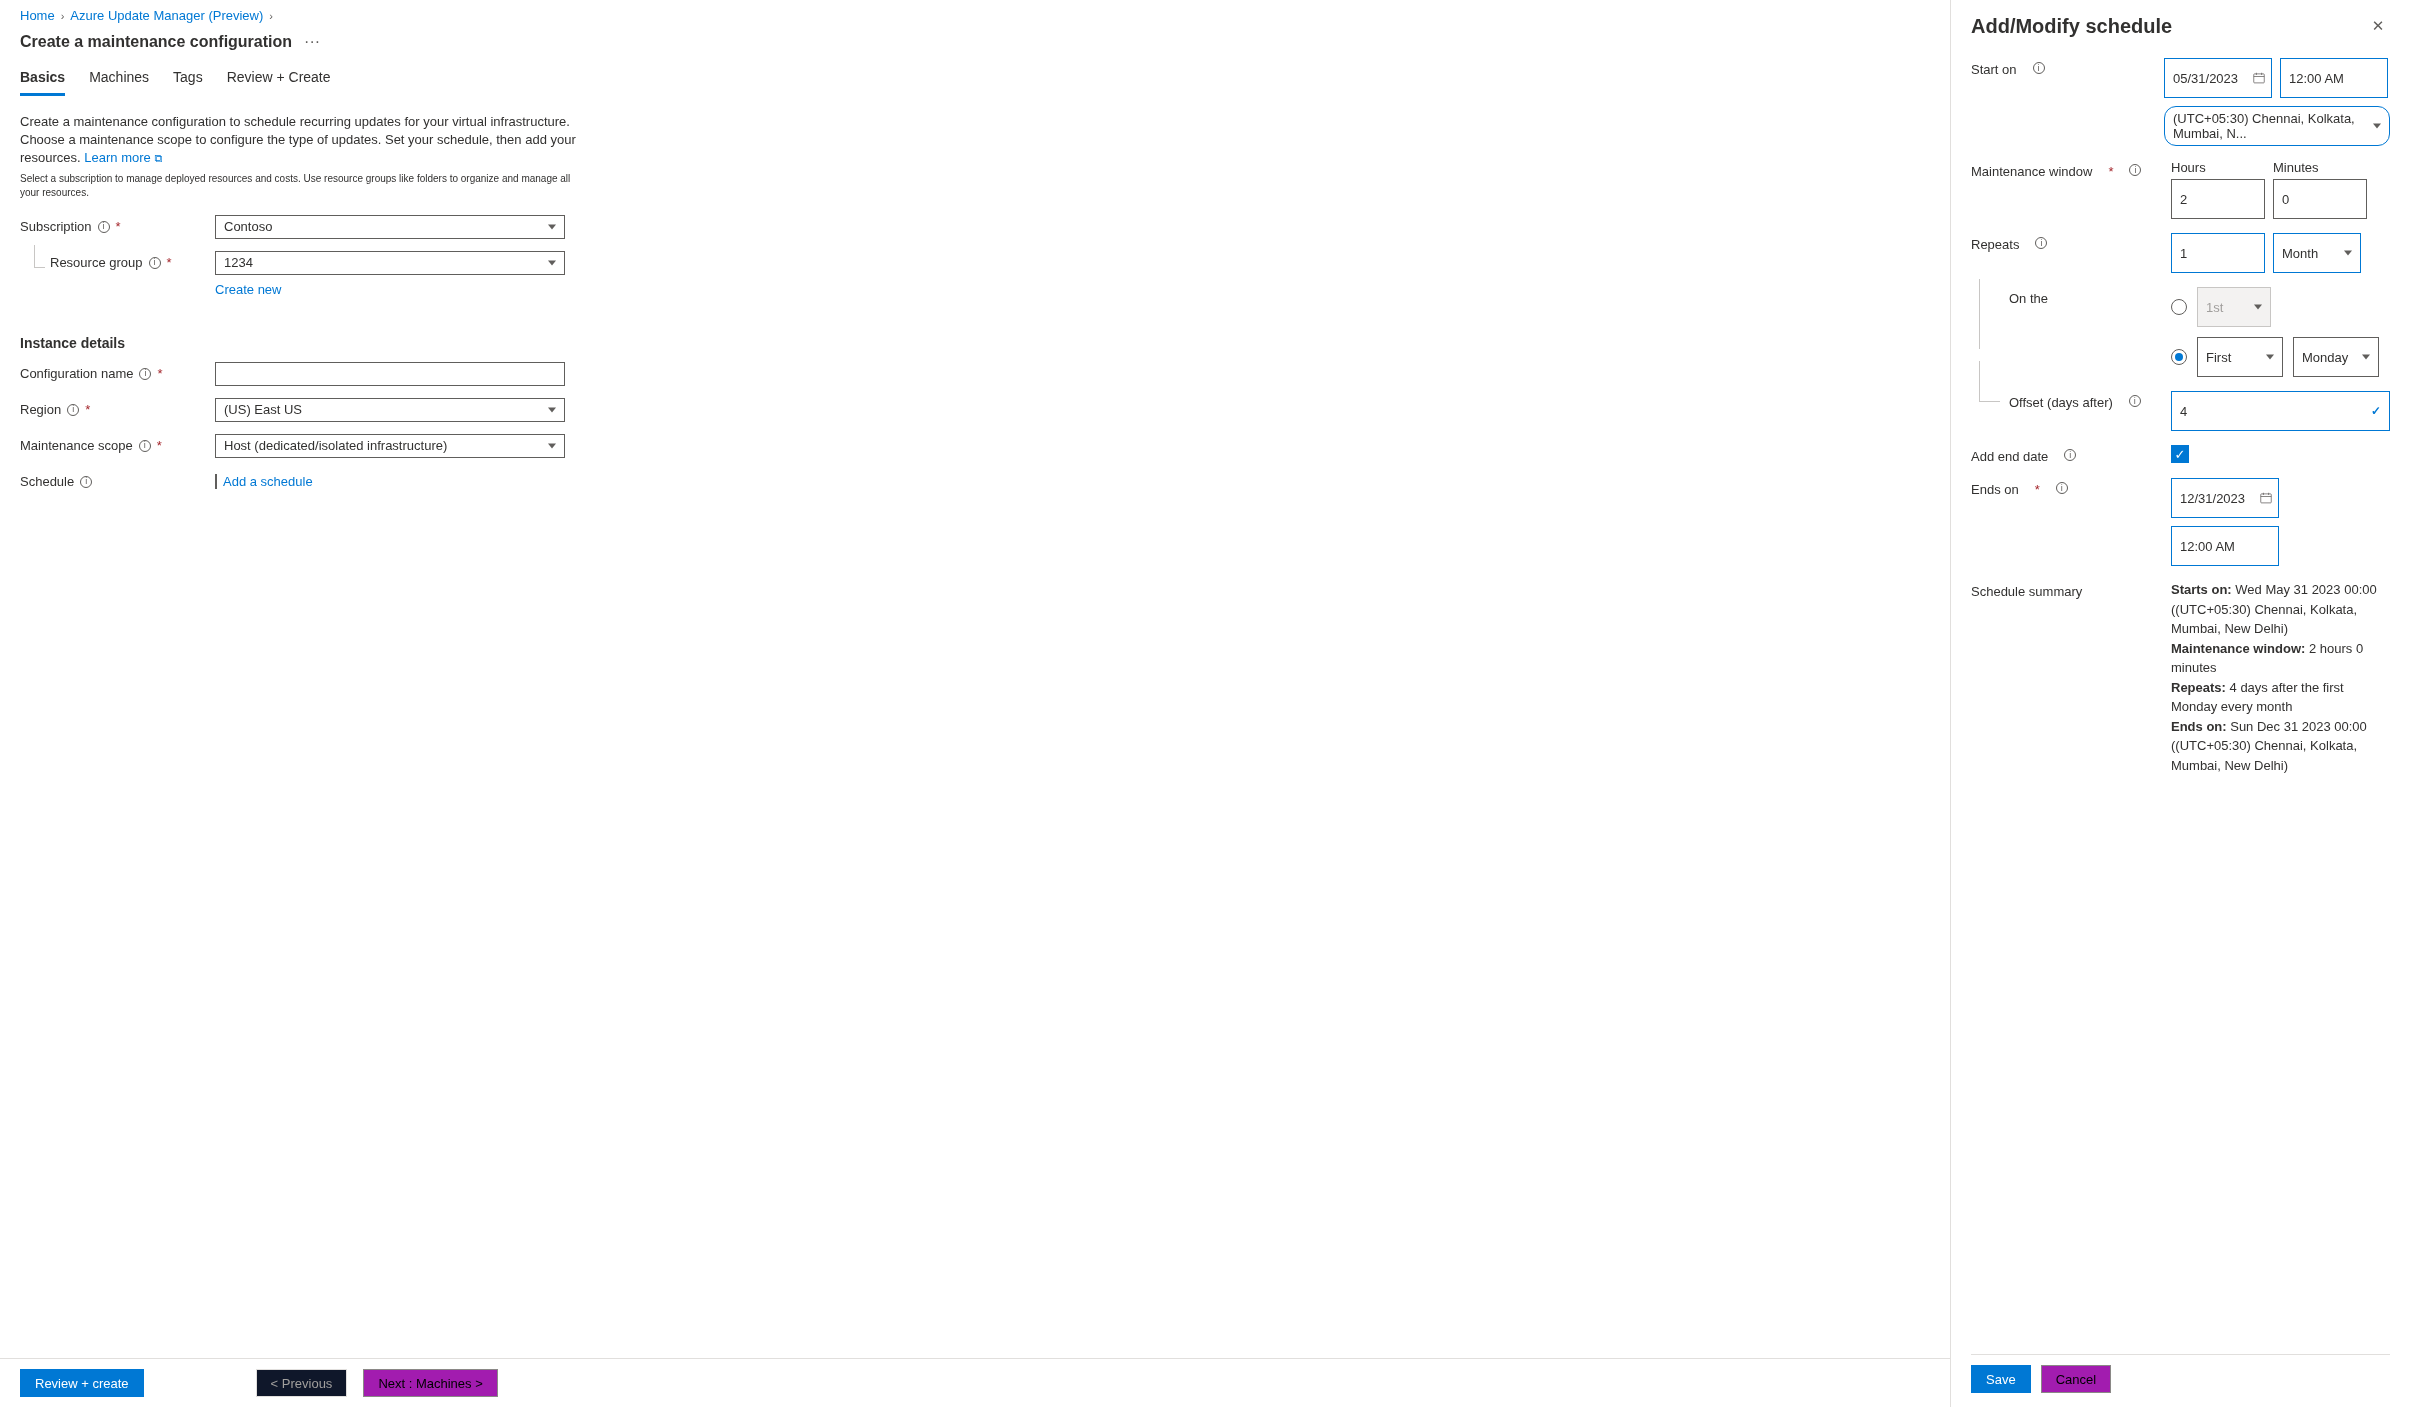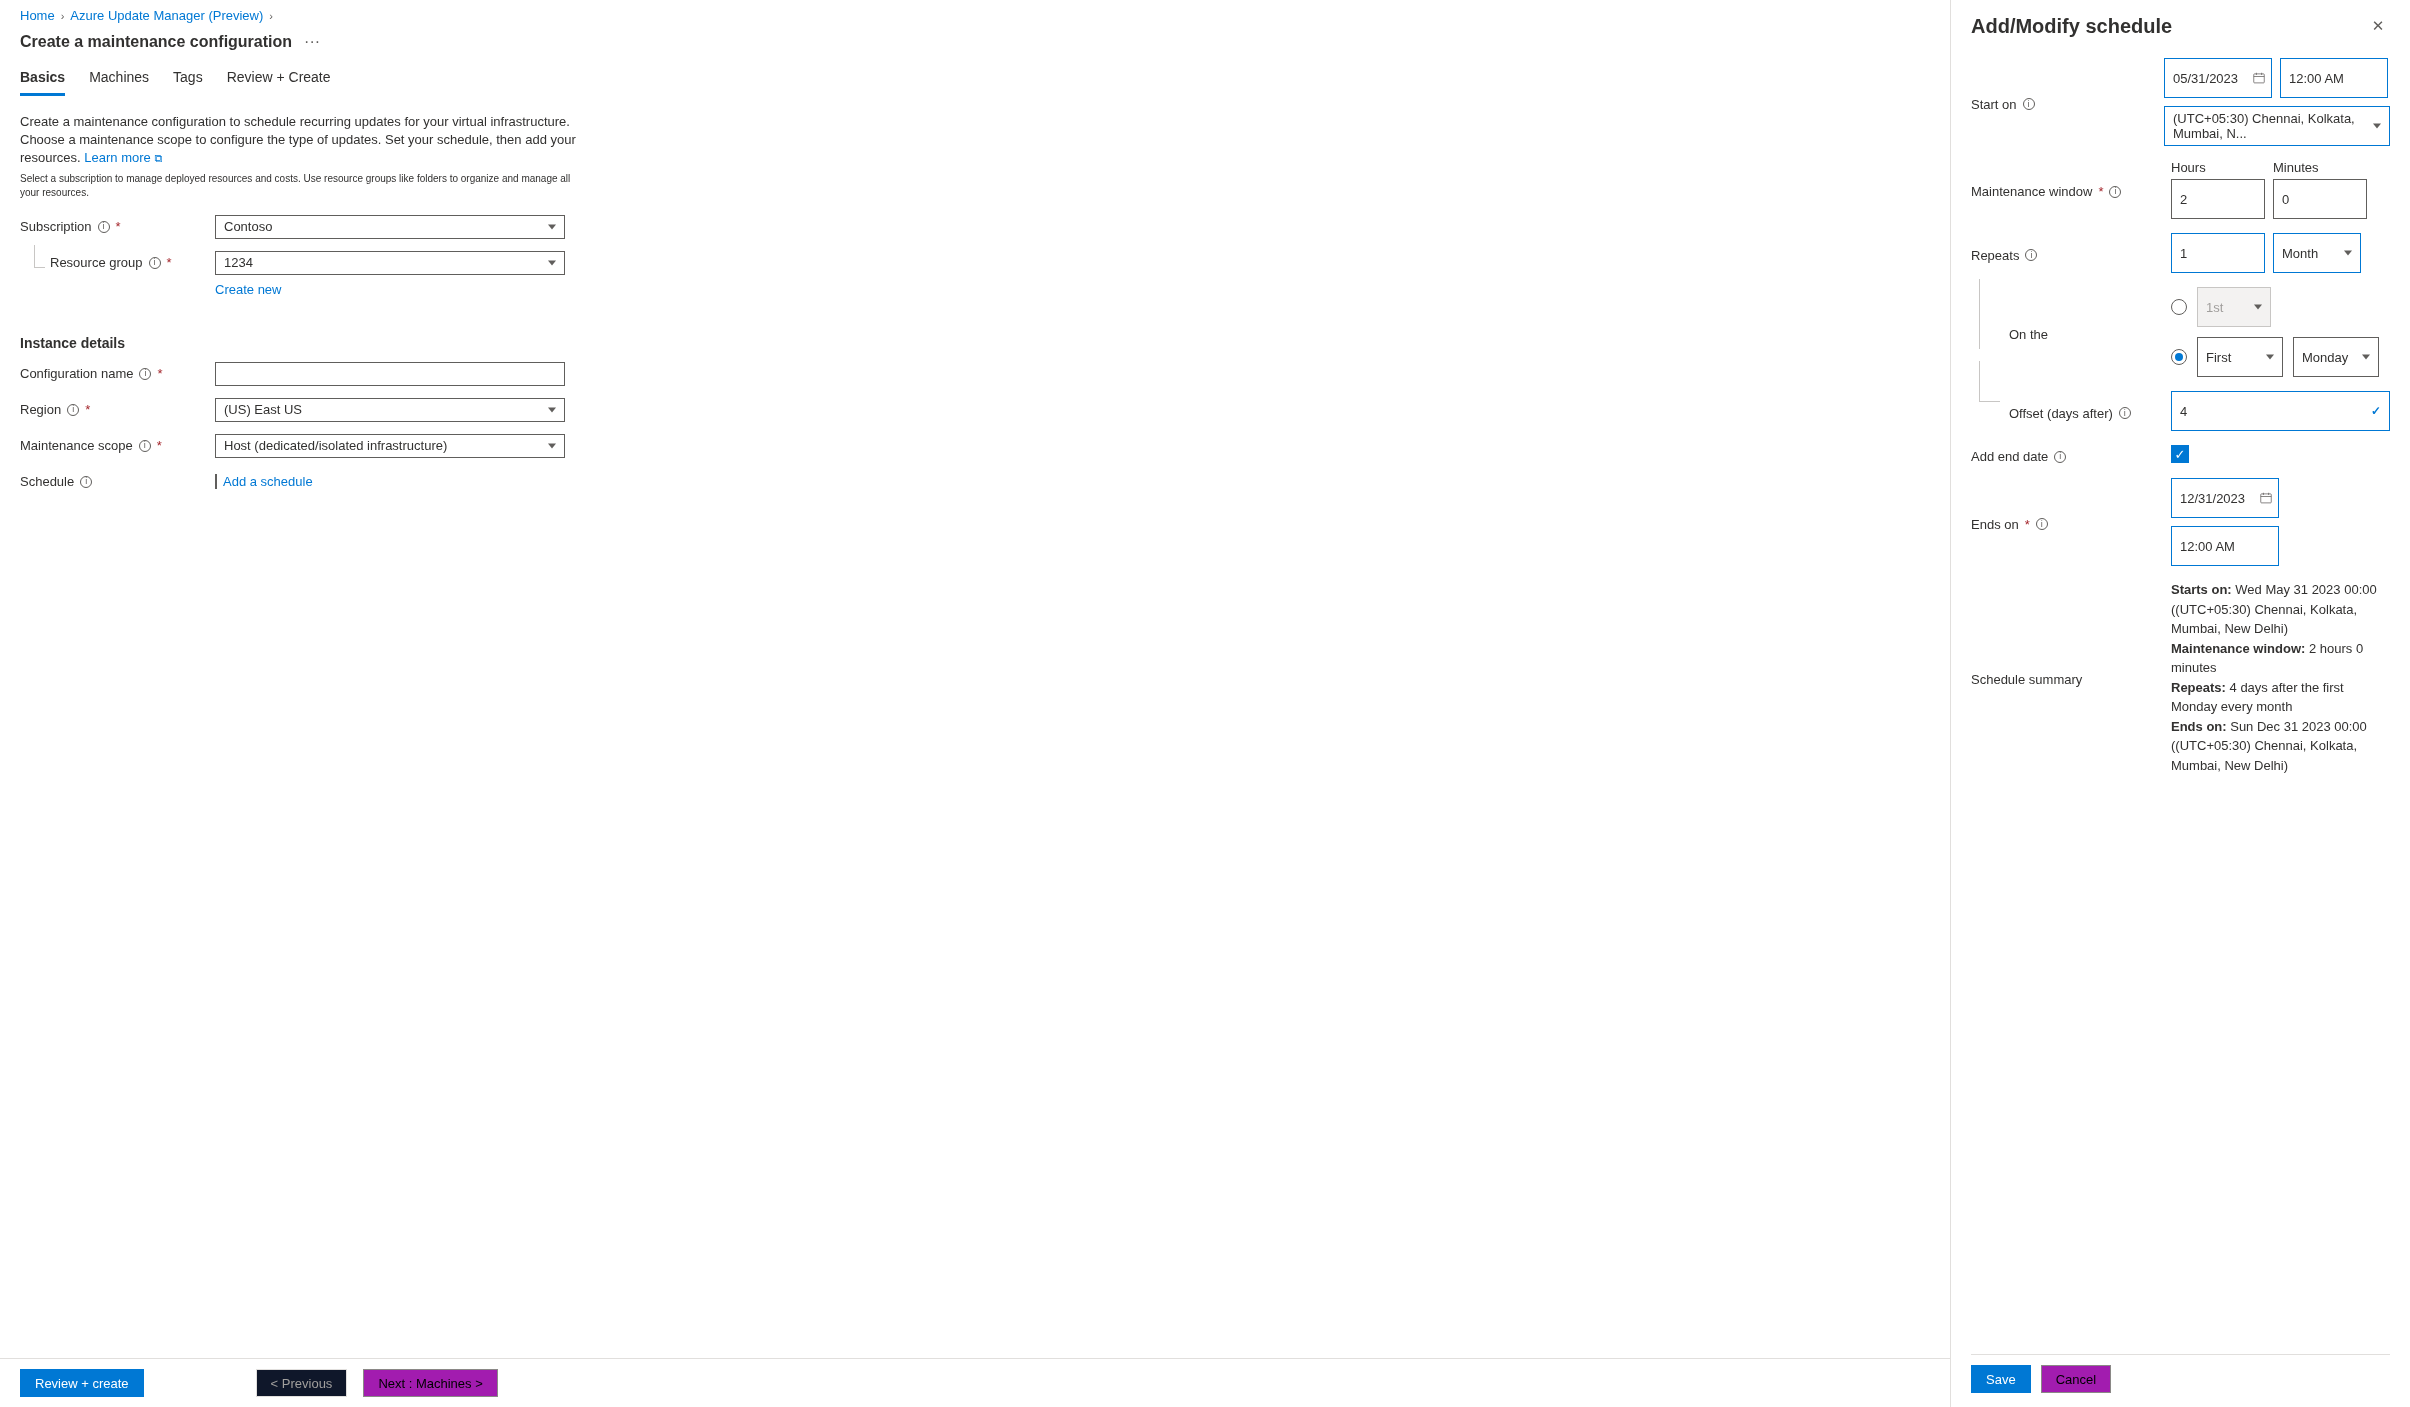--- a/index.html
+++ b/index.html
@@ -73,21 +73,21 @@
   .btn { height:28px; padding:0 14px; font-size:13px; border:1px solid #8a8886; background:#a21caf; cursor:pointer;}
   .btn-primary { background:#0078d4; border-color:#0078d4; color:#fff; }
   .btn-disabled { background:#0f172a; color:#a19f9d; border-color:#e1dfdd; cursor:default;}
   .foot-space { width:80px;}
   
   .panel-header { display:flex; align-items:center; justify-content:space-between; margin-bottom:20px;}
   .panel-title { font-size:20px; font-weight:600; }
   .close-x { width:24px; height:24px; display:flex; align-items:center; justify-content:center; cursor:pointer; font-size:15px; color:#605e5c;}
   .panel-body { flex:1; overflow:auto; }
   .panel-row { display:flex; margin-bottom:14px; }
-  .panel-label { width:200px; display:flex; align-items:center; gap:6px; font-size:13px; padding-top:4px;}
+  .panel-label { width:200px; display:flex; align-items:flex-start; gap:16px; font-size:13px; padding-top:4px;}
   .panel-label.offsety { padding-left:38px; position:relative;}
   .panel-label.offsety::before{
     content:""; position:absolute; left:8px; top:-30px; width:20px; height:40px;
     border-left:1px solid #c8c6c4; border-bottom:1px solid #c8c6c4;
   }
   .panel-label.on-the { padding-left:38px; position:relative;}
   .panel-label.on-the::before{
     content:""; position:absolute; left:8px; top:-8px; width:20px; height:70px;
     border-left:1px solid #c8c6c4;
   }
@@ -245,21 +245,21 @@
             <span class="cal-icon">
               <svg width="12" height="12" viewBox="0 0 16 16">
                   <rect x="1" y="2.5" width="14" height="12" rx="1" fill="none" stroke="#605e5c"></rect>
                   <line x1="1" y1="6" x2="15" y2="6" stroke="#605e5c"></line>
                   <line x1="4.5" y1="1" x2="4.5" y2="4" stroke="#605e5c"></line>
                   <line x1="11.5" y1="1" x2="11.5" y2="4" stroke="#605e5c"></line>
                 </svg>
             </span>
           </div>
           <div class="pinput time focus">12:00 AM</div>
-          <div class="pinput dropdown fullw focus" style="width:226px;">(UTC+05:30) Chennai, Kolkata, Mumbai, N...</div>
+          <div class="pinput dropdown fullw focus" style="width:226px;border-radius:12px;">(UTC+05:30) Chennai, Kolkata, Mumbai, N...</div>
         </div>
       </div>
 
       <div class="panel-row">
         <div class="panel-label">
           <span>Maintenance window</span>
           <span class="req">*</span>
           <span class="info-icon">i</span>
         </div>
         <div class="panel-controls">

